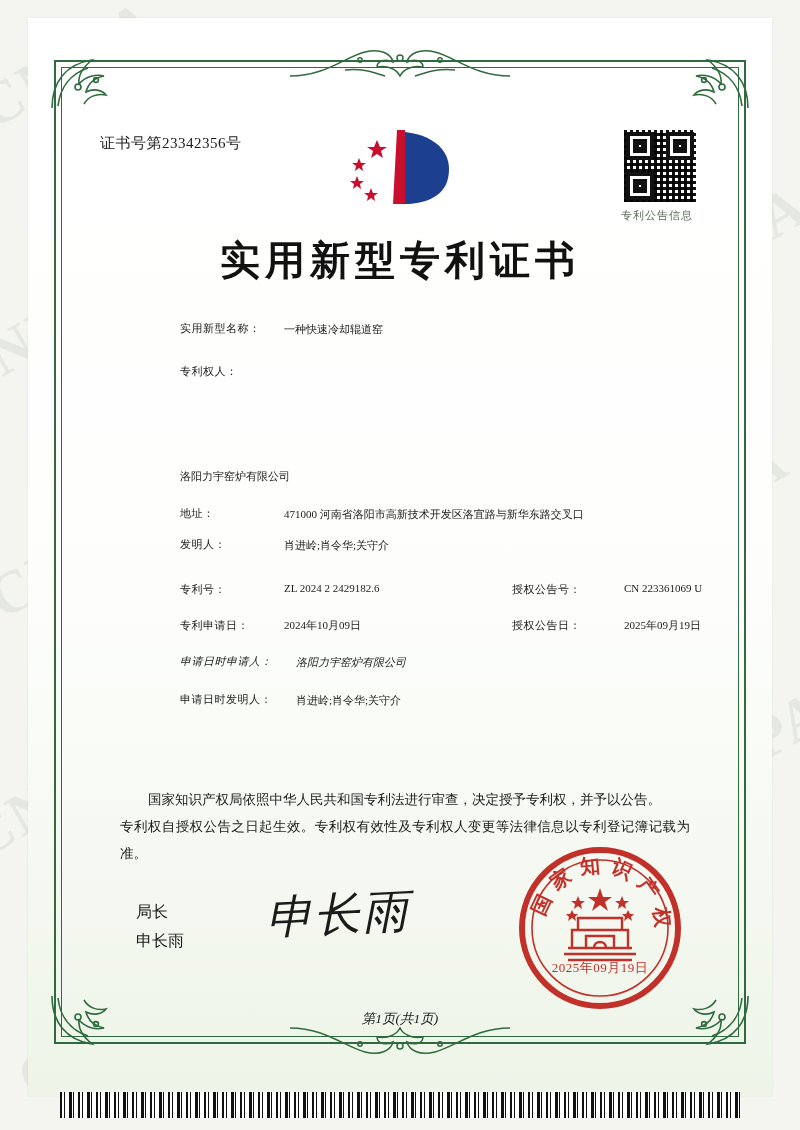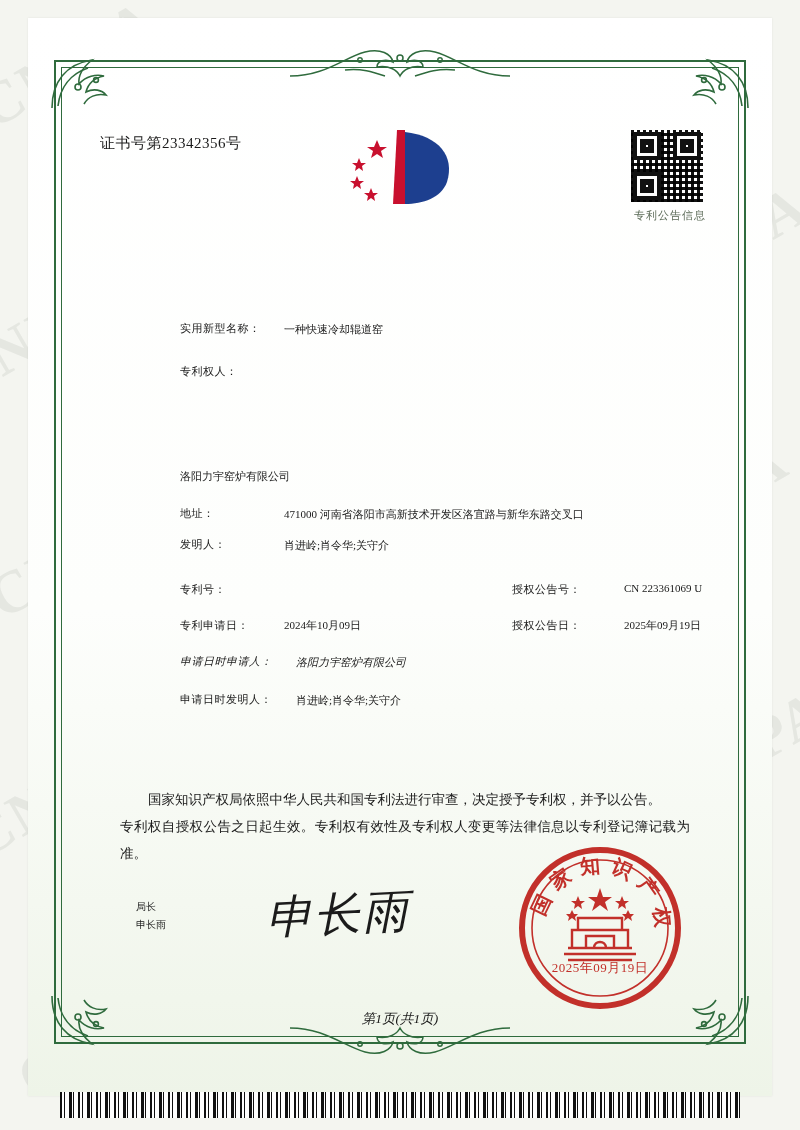--- a/index.html
+++ b/index.html
@@ -112,24 +112,24 @@
     position: absolute;
     left: 50%;
     top: 108px;
     transform: translateX(-50%);
     width: 130px;
     height: 82px;
   }
 
   .qr-wrap {
     position: absolute;
-    right: 66px;
+    right: 73px;
     top: 112px;
     width: 78px;
-    text-align: right;
+    text-align: left;
   }
   .qr {
     width: 72px;
     height: 72px;
     margin: 0 auto;
     background-color: #ffffff;
     background-image:
       repeating-linear-gradient(90deg, #111 0 3px, transparent 3px 6px),
       repeating-linear-gradient(0deg, #111 0 3px, transparent 3px 6px);
     background-size: 6px 6px, 6px 6px;
@@ -238,21 +238,21 @@
     text-align: justify;
   }
   .statement p { margin: 0; }
   .statement p:first-child { text-indent: 28px; }
 
   .director {
     position: absolute;
     left: 108px;
     top: 880px;
     font-family: Liberation Serif, serif;
-    font-size: 10px;
+    font-size: 16px;
     line-height: 1.8;
     color: #1a1a1a;
   }
 
   .signature {
     position: absolute;
     left: 238px;
     top: 866px;
     font-family: "Liberation Serif", serif;
     font-size: 46px;
@@ -400,20 +400,21 @@
       </svg>
     </div>
 
     <div class="qr-wrap">
       <div class="qr">
         <div class="qr-corner-bl"></div>
       </div>
       <div class="qr-label">专利公告信息</div>
     </div>
 
+    <div class="title">实用新型专利证书</div>
 
     <div class="fields">
 
       <div class="row">
         <div class="lbl">实用新型名称：</div>
         <div class="val">一种快速冷却辊道窑</div>
       </div>
 
       <div class="row" style="margin-top:26px;flex-direction:column;">
         <div class="lbl spread">专利权人：</div>
@@ -426,20 +427,21 @@
       </div>
 
       <div class="row" style="margin-top:14px;">
         <div class="lbl spread">发明人：</div>
         <div class="val">肖进岭;肖令华;关守介</div>
       </div>
 
       <div class="two-col" style="margin-top:28px;">
         <div class="col-a">
           <div class="lbl2">专利号：</div>
+          <div class="val2">ZL 2024 2 2429182.6</div>
         </div>
         <div class="col-b">
           <div class="lbl2 wide">授权公告号：</div>
           <div class="val2">CN 223361069 U</div>
         </div>
       </div>
 
       <div class="two-col">
         <div class="col-a">
           <div class="lbl2">专利申请日：</div>

